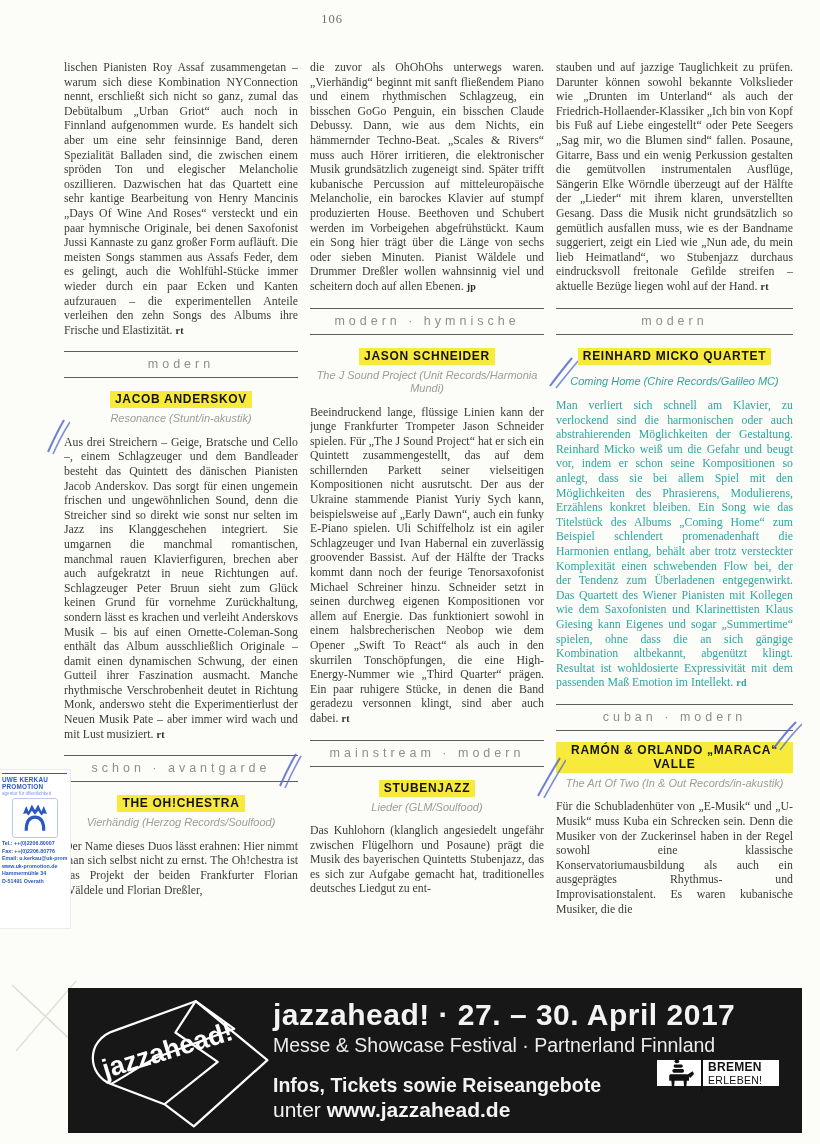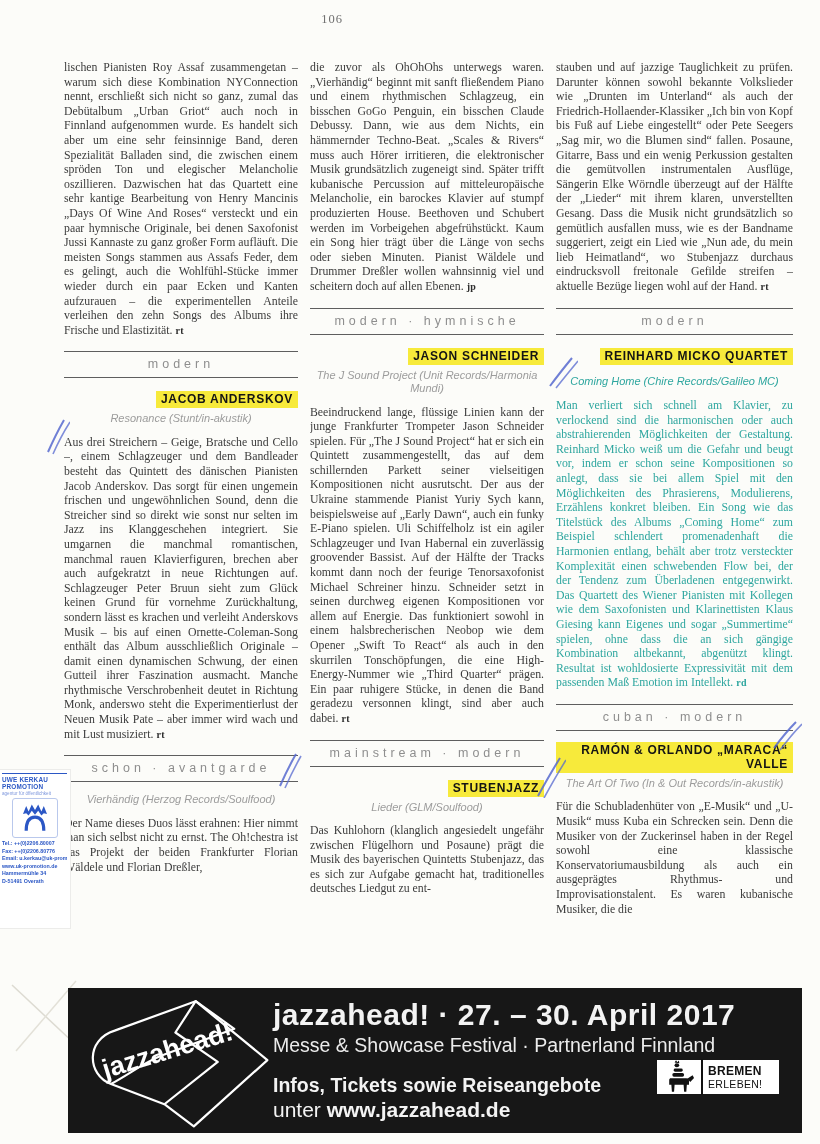--- a/index.html
+++ b/index.html
@@ -30,21 +30,21 @@
     font-size:10px; color:#2d2d2d; margin-left:3px; letter-spacing:0.3px;
   }
   .genre-box {
     border-top:1px solid #5e5e5e; border-bottom:1px solid #5e5e5e;
     margin:13px 0 11px; padding:5px 0 6px; text-align:center;
   }
   .genre {
     font-family:"Liberation Sans", sans-serif; font-size:12.5px;
     color:#8e8e8e; letter-spacing:4px;
   }
-  .artist-line { text-align:right; margin:1px 0 4px; }
+  .artist-line { text-align:center; margin:1px 0 4px; }
   .artist {
     display:inline-block; background:#f7ea3b; color:#141414;
     font-family:"Liberation Sans", sans-serif; font-weight:bold;
     font-size:12px; letter-spacing:0.7px; padding:1px 5px 2px;
   }
   .album {
     text-align:center; font-family:"Liberation Sans", sans-serif;
     font-style:italic; font-size:11px; color:#9c9c9c; margin:0 0 9px;
     line-height:13.5px;
   }
@@ -76,21 +76,21 @@
     letter-spacing:0.5px; white-space:nowrap;
   }
   .banner-subline {
     position:absolute; left:205px; top:46px; font-size:19.5px; font-weight:normal;
     color:#ececec; white-space:nowrap;
   }
   .banner-info1 { position:absolute; left:205px; top:86px;  font-size:19.5px;font-weight:bold; }
   .banner-info2 { position:absolute; left:205px; top:110px; font-size:21px; }
   .banner-info2 b { font-weight:bold; }
   .bremen-box {
-    position:absolute; left:589px; top:72px; width:122px; height:34px;
+    position:absolute; left:589px; top:72px; width:122px; height:26px;
     background:#ffffff; color:#111; display:flex; align-items:center;
   }
   .bremen-icon { width:38px; height:36px; margin:0 2px 0 4px; flex:0 0 auto; }
   .bremen-divider { width:2px; height:36px; background:#111; margin-right:5px; }
   .bremen-text .l1 { font-size:12px; font-weight:bold; line-height:13px; letter-spacing:0.3px; }
   .bremen-text .l2 { font-size:10.5px; line-height:12px; letter-spacing:0.3px; }
 </style>
 </head>
 <body>
 
@@ -102,20 +102,21 @@
   <div class="genre-box">
     <div class="genre">modern</div>
   </div>
   <div class="artist-line"><span class="artist">JACOB ANDERSKOV</span></div>
   <div class="album">Resonance (Stunt/in-akustik)</div>
   <p class="body-text"><span>Aus drei Streichern – Geige, Bratsche und Cello –, einem Schlagzeuger und dem Bandleader besteht das Quintett des dänischen Pianisten Jacob Anderskov. Das sorgt für einen ungemein frischen und ungewöhnlichen Sound, denn die Streicher sind so direkt wie sonst nur selten im Jazz ins Klanggeschehen integriert. Sie umgarnen die manchmal romantischen, manchmal rauen Klavierfiguren, brechen aber auch aufgekratzt in neue Richtungen auf. Schlagzeuger Peter Bruun sieht zum Glück keinen Grund für vornehme Zurückhaltung, sondern lässt es krachen und verleiht Anderskovs Musik – bis auf einen Ornette-Coleman-Song enthält das Album ausschließlich Originale – damit einen dynamischen Schwung, der einen Gutteil ihrer Faszination ausmacht. Manche rhythmische Verschrobenheit deutet in Richtung Monk, anderswo steht die Experimentierlust der Neuen Musik Pate – aber immer wird wach und mit Lust musiziert.</span><span class="sig">rt</span></p>
 
   <div class="genre-box">
     <div class="genre">schon · avantgarde</div>
   </div>
+  <div class="artist-line"><span class="artist">THE OH!CHESTRA</span></div>
   <div class="album">Vierhändig (Herzog Records/Soulfood)</div>
   <p class="body-text"><span>Der Name dieses Duos lässt erahnen: Hier nimmt man sich selbst nicht zu ernst. The Oh!chestra ist das Projekt der beiden Frankfurter Florian Wäldele und Florian Dreßler,</span></p>
 </div>
 
 <div class="col col2">
   <p class="body-text"><span>die zuvor als OhOhOhs unterwegs waren. „Vierhändig“ beginnt mit sanft fließendem Piano und einem rhythmischen Schlagzeug, ein bisschen GoGo Penguin, ein bisschen Claude Debussy. Dann, wie aus dem Nichts, ein hämmernder Techno-Beat. „Scales &amp; Rivers“ muss auch Hörer irritieren, die elektronischer Musik grundsätzlich zugeneigt sind. Später trifft kubanische Percussion auf mitteleuropäische Melancholie, ein barockes Klavier auf stumpf produzierten House. Beethoven und Schubert werden im Vorbeigehen abgefrühstückt. Kaum ein Song hier trägt über die Länge von sechs oder sieben Minuten. Pianist Wäldele und Drummer Dreßler wollen wahnsinnig viel und scheitern doch auf allen Ebenen.</span><span class="sig">jp</span></p>
 
   <div class="genre-box">
     <div class="genre">modern · hymnische</div>
   </div>

